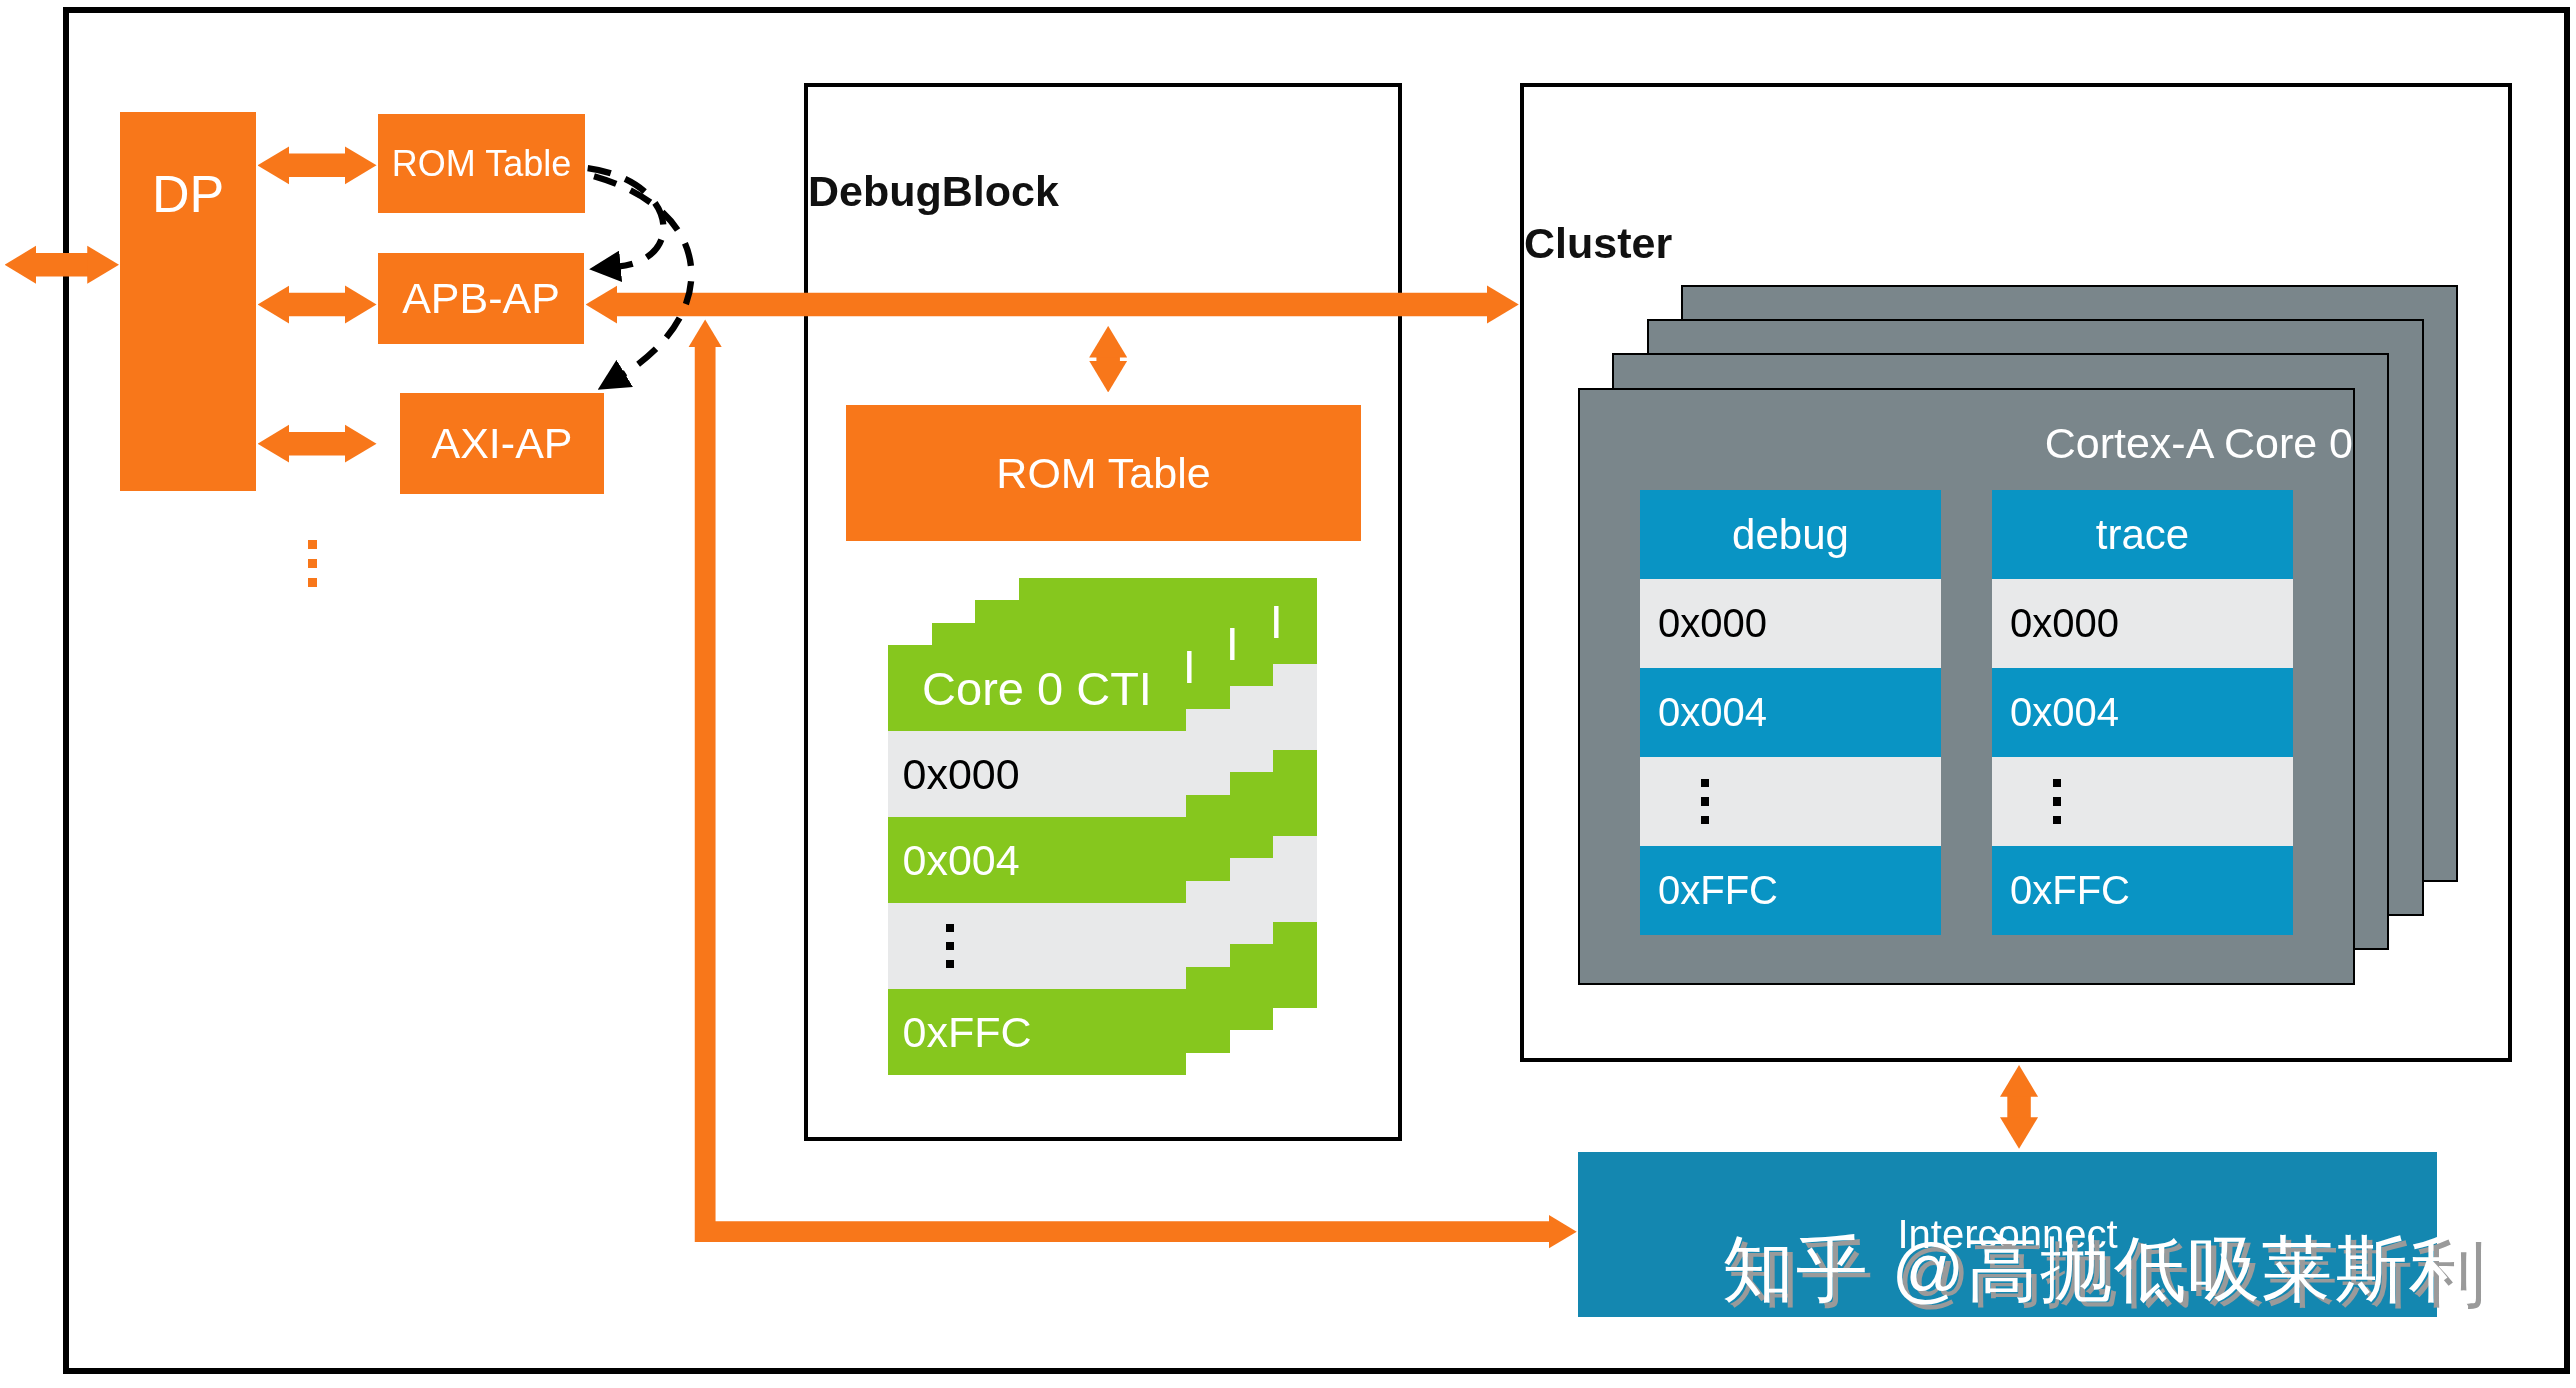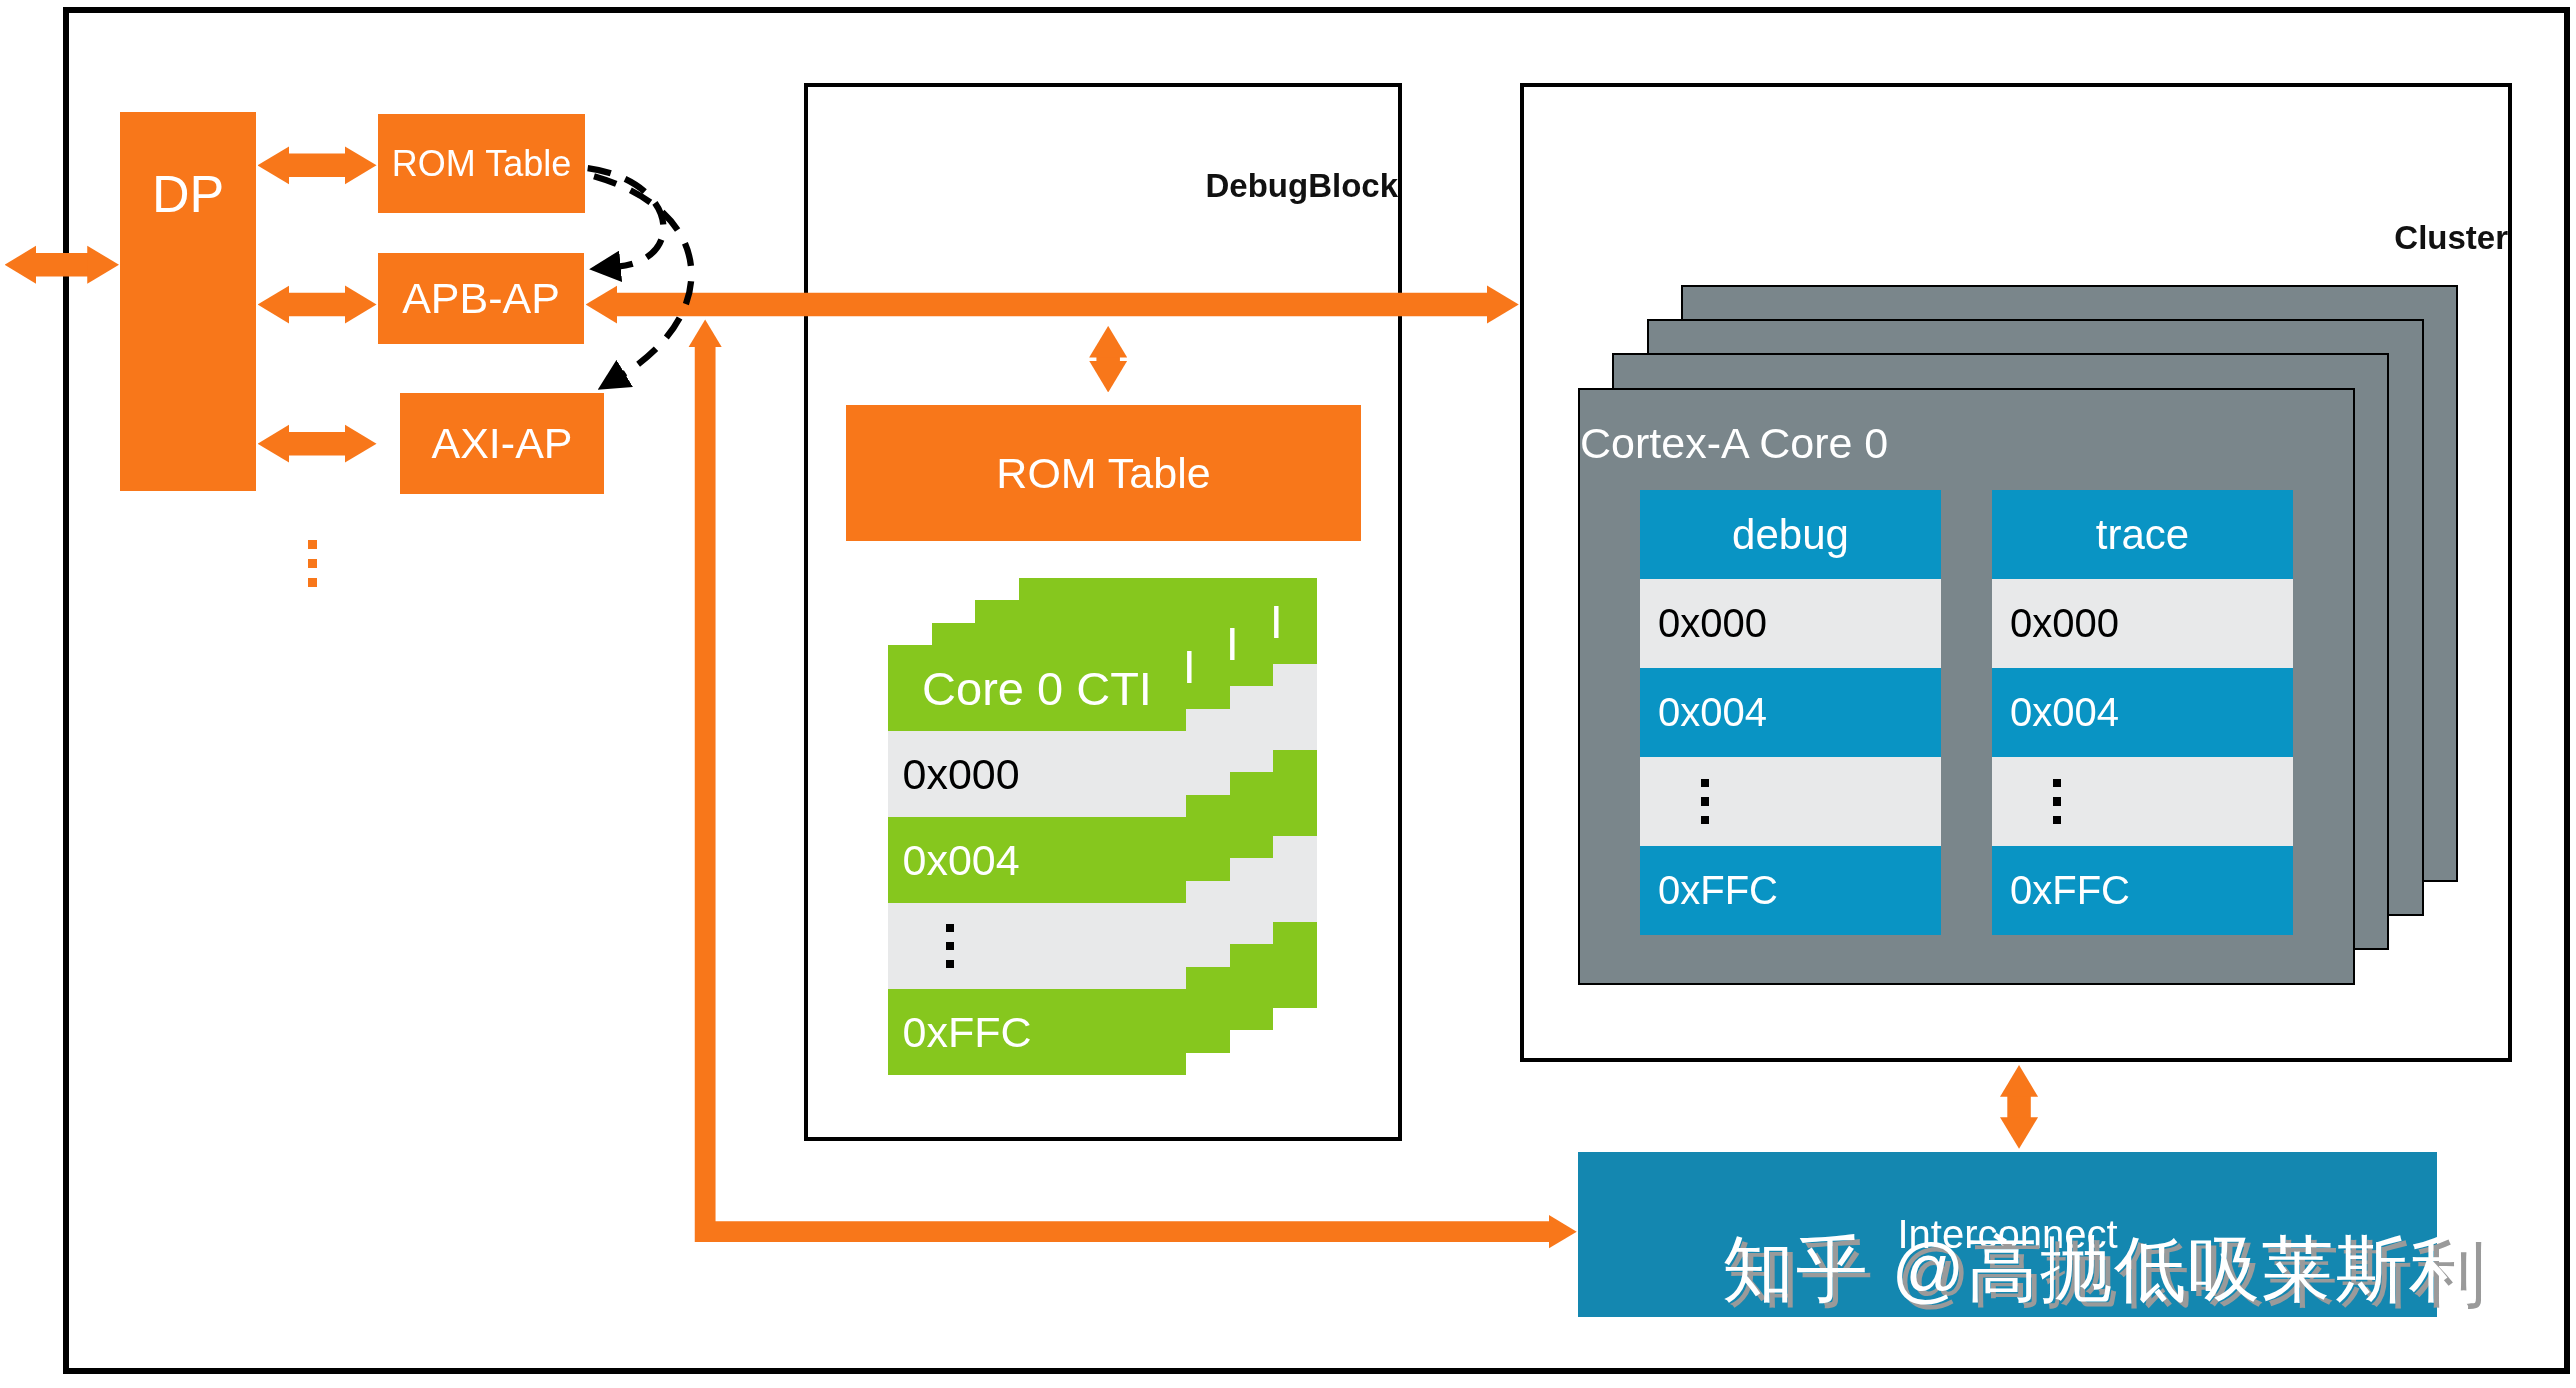--- a/index.html
+++ b/index.html
@@ -10,26 +10,26 @@
   }
   .abs{position:absolute;}
   
   #outer-border{left:63px; top:7.2px; width:2507px; height:1367px;
     border:6.3px solid var(--line-black); box-sizing:border-box; z-index:1;}
   
   .obox{background:var(--orange); color:#fff; display:flex; align-items:center;
     justify-content:center; z-index:10; text-align:left;}
   
   .frame{background:#fff; border:4.5px solid var(--line-black); box-sizing:border-box; z-index:5;}
-  .frame-title{position:absolute; left:0; right:0; text-align:right;
-    font-weight:bold; color:#111; font-size:33px;}
+  .frame-title{position:absolute; left:0; right:0; text-align:left;
+    font-weight:bold; color:#111; font-size:43px;}
   
   .cluster-card{position:absolute; background:var(--gray-card);
     border:2.7px solid var(--line-black); box-sizing:border-box;}
-  .core-title{position:absolute; left:0; right:0; top:29px; text-align:left;
+  .core-title{position:absolute; left:0; right:0; top:29px; text-align:right;
     color:#fff; font-size:43px;}
   
   .reg-table{position:absolute; width:301px; top:100px;}
   .reg-table .hdr{height:89px; background:var(--blue-table); color:#fff;
     display:flex; align-items:center; justify-content:center; font-size:42px;}
   .reg-row{height:89px; display:flex; align-items:center; font-size:40px;
     padding-left:18px; box-sizing:border-box;}
   .reg-row.light{background:var(--row-light); color:#000;}
   .reg-row.dark{background:var(--blue-table); color:#fff;}
   

